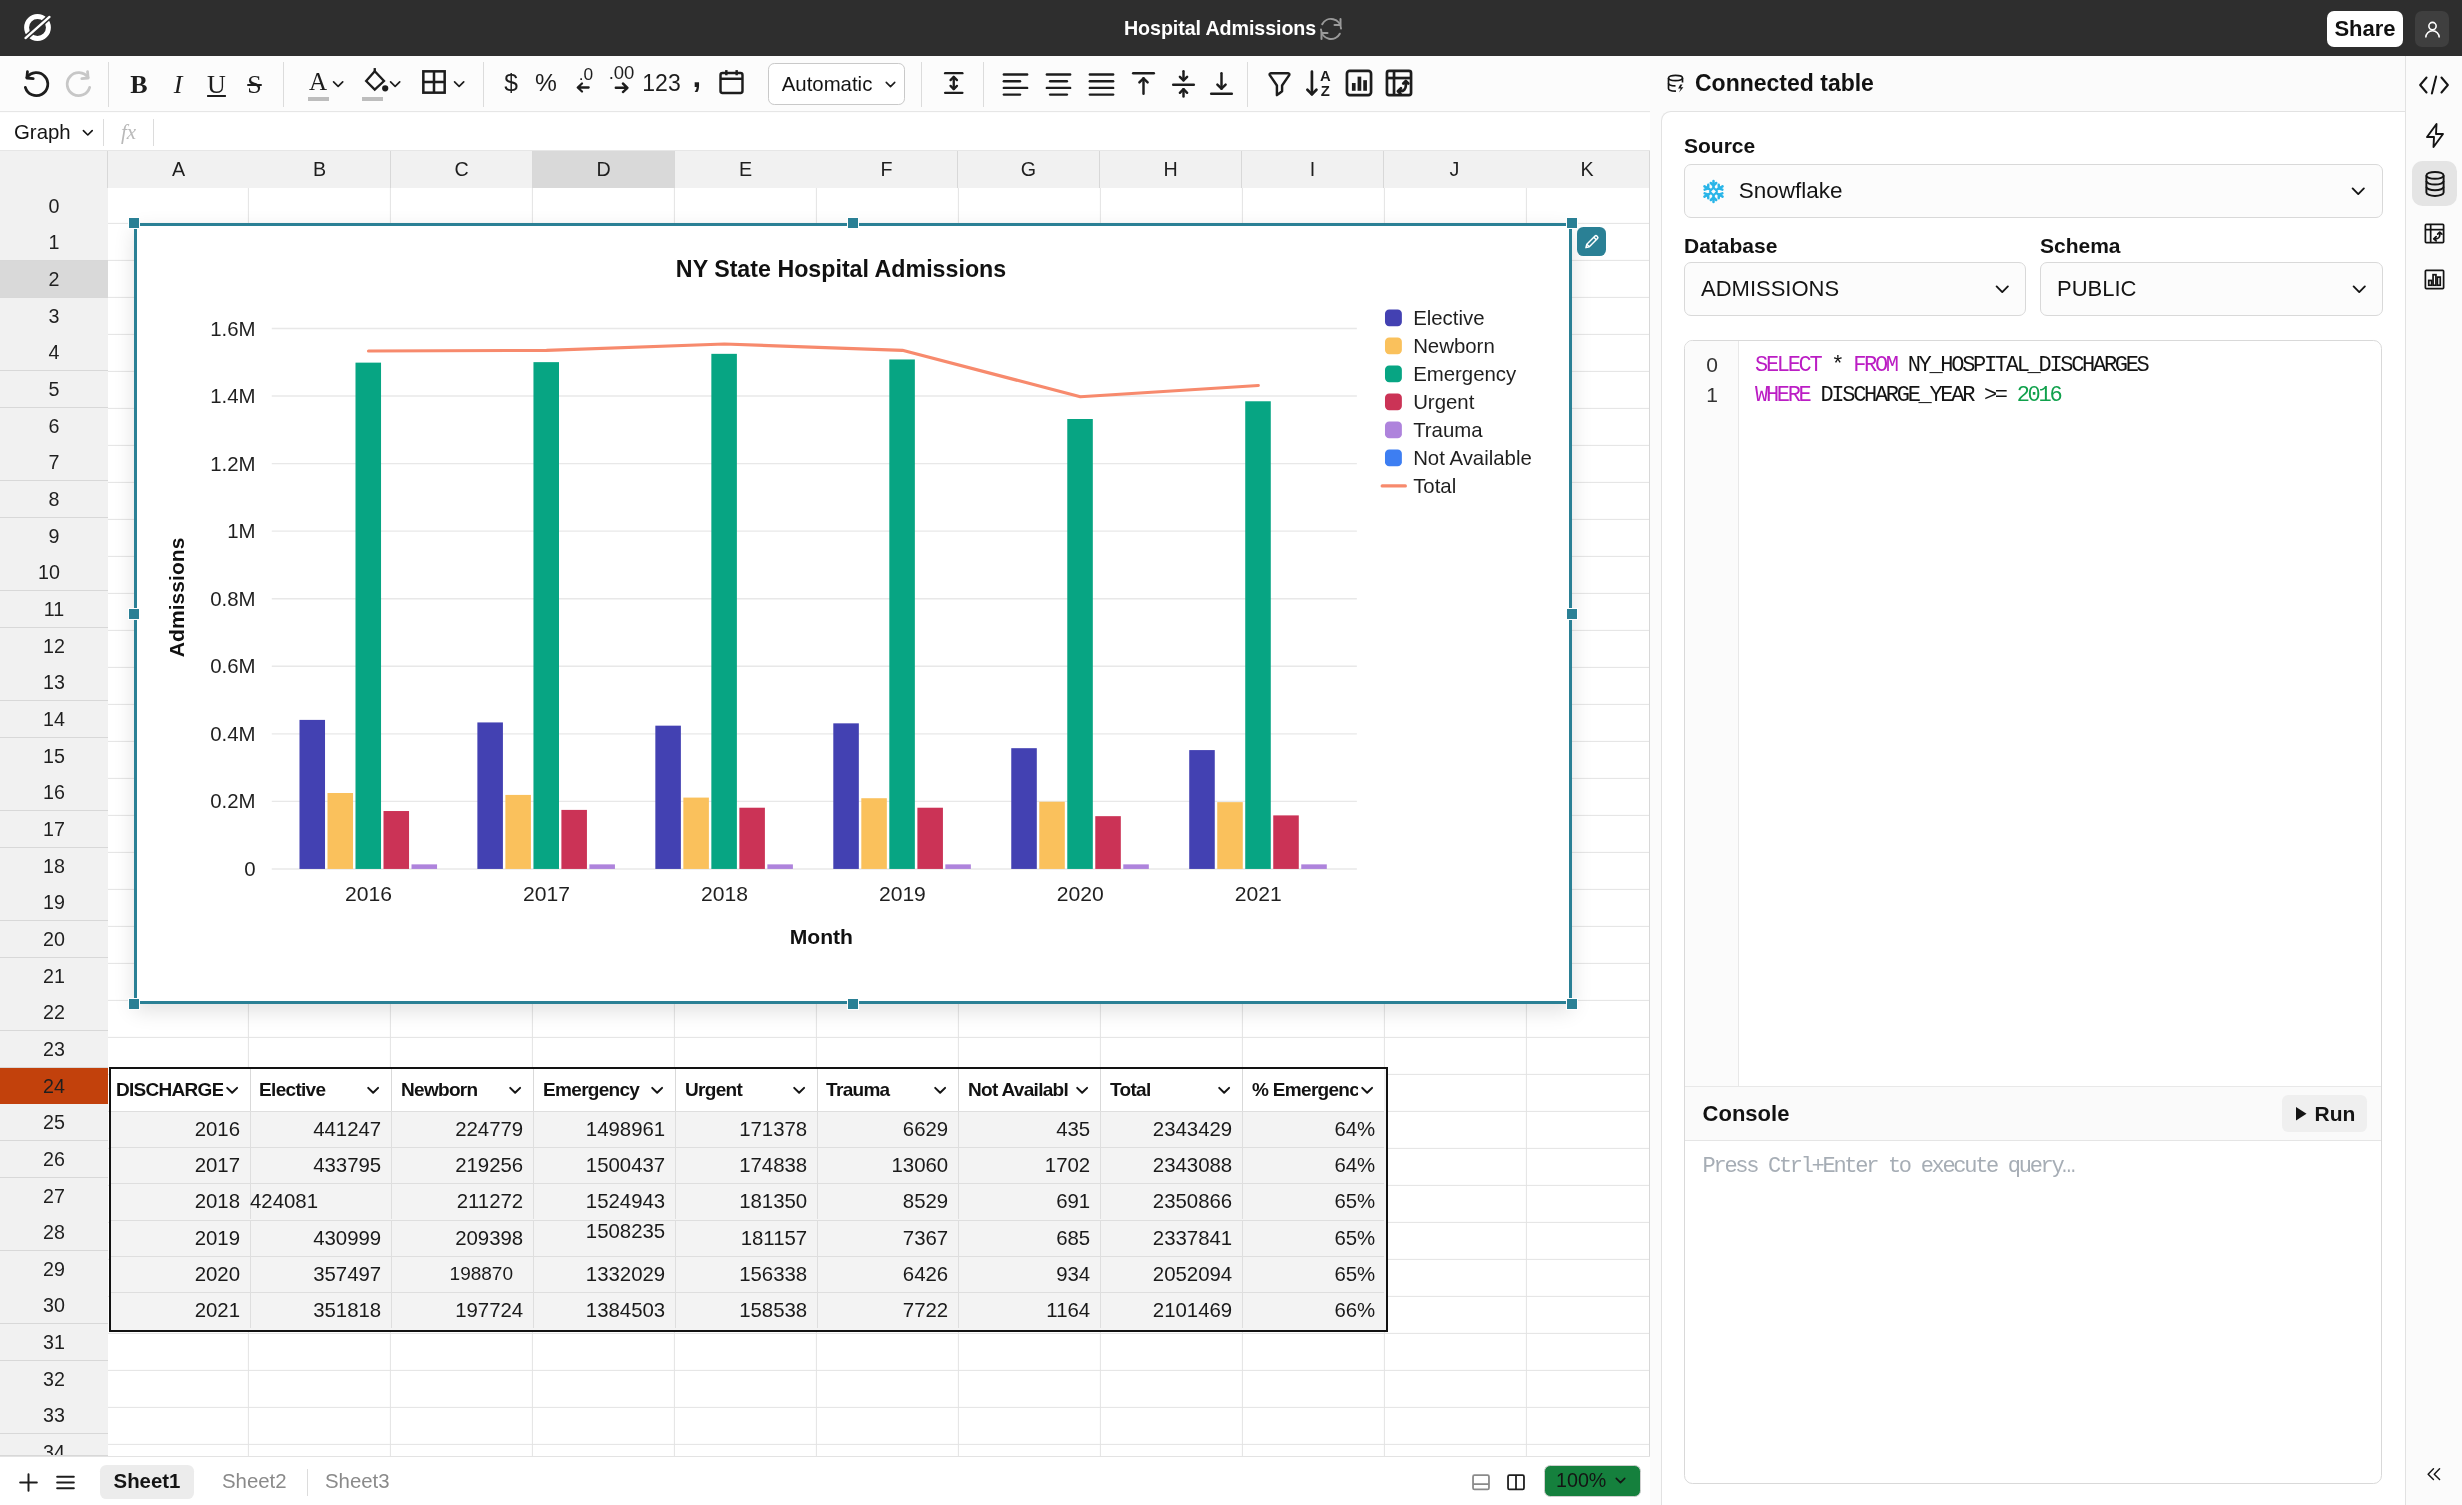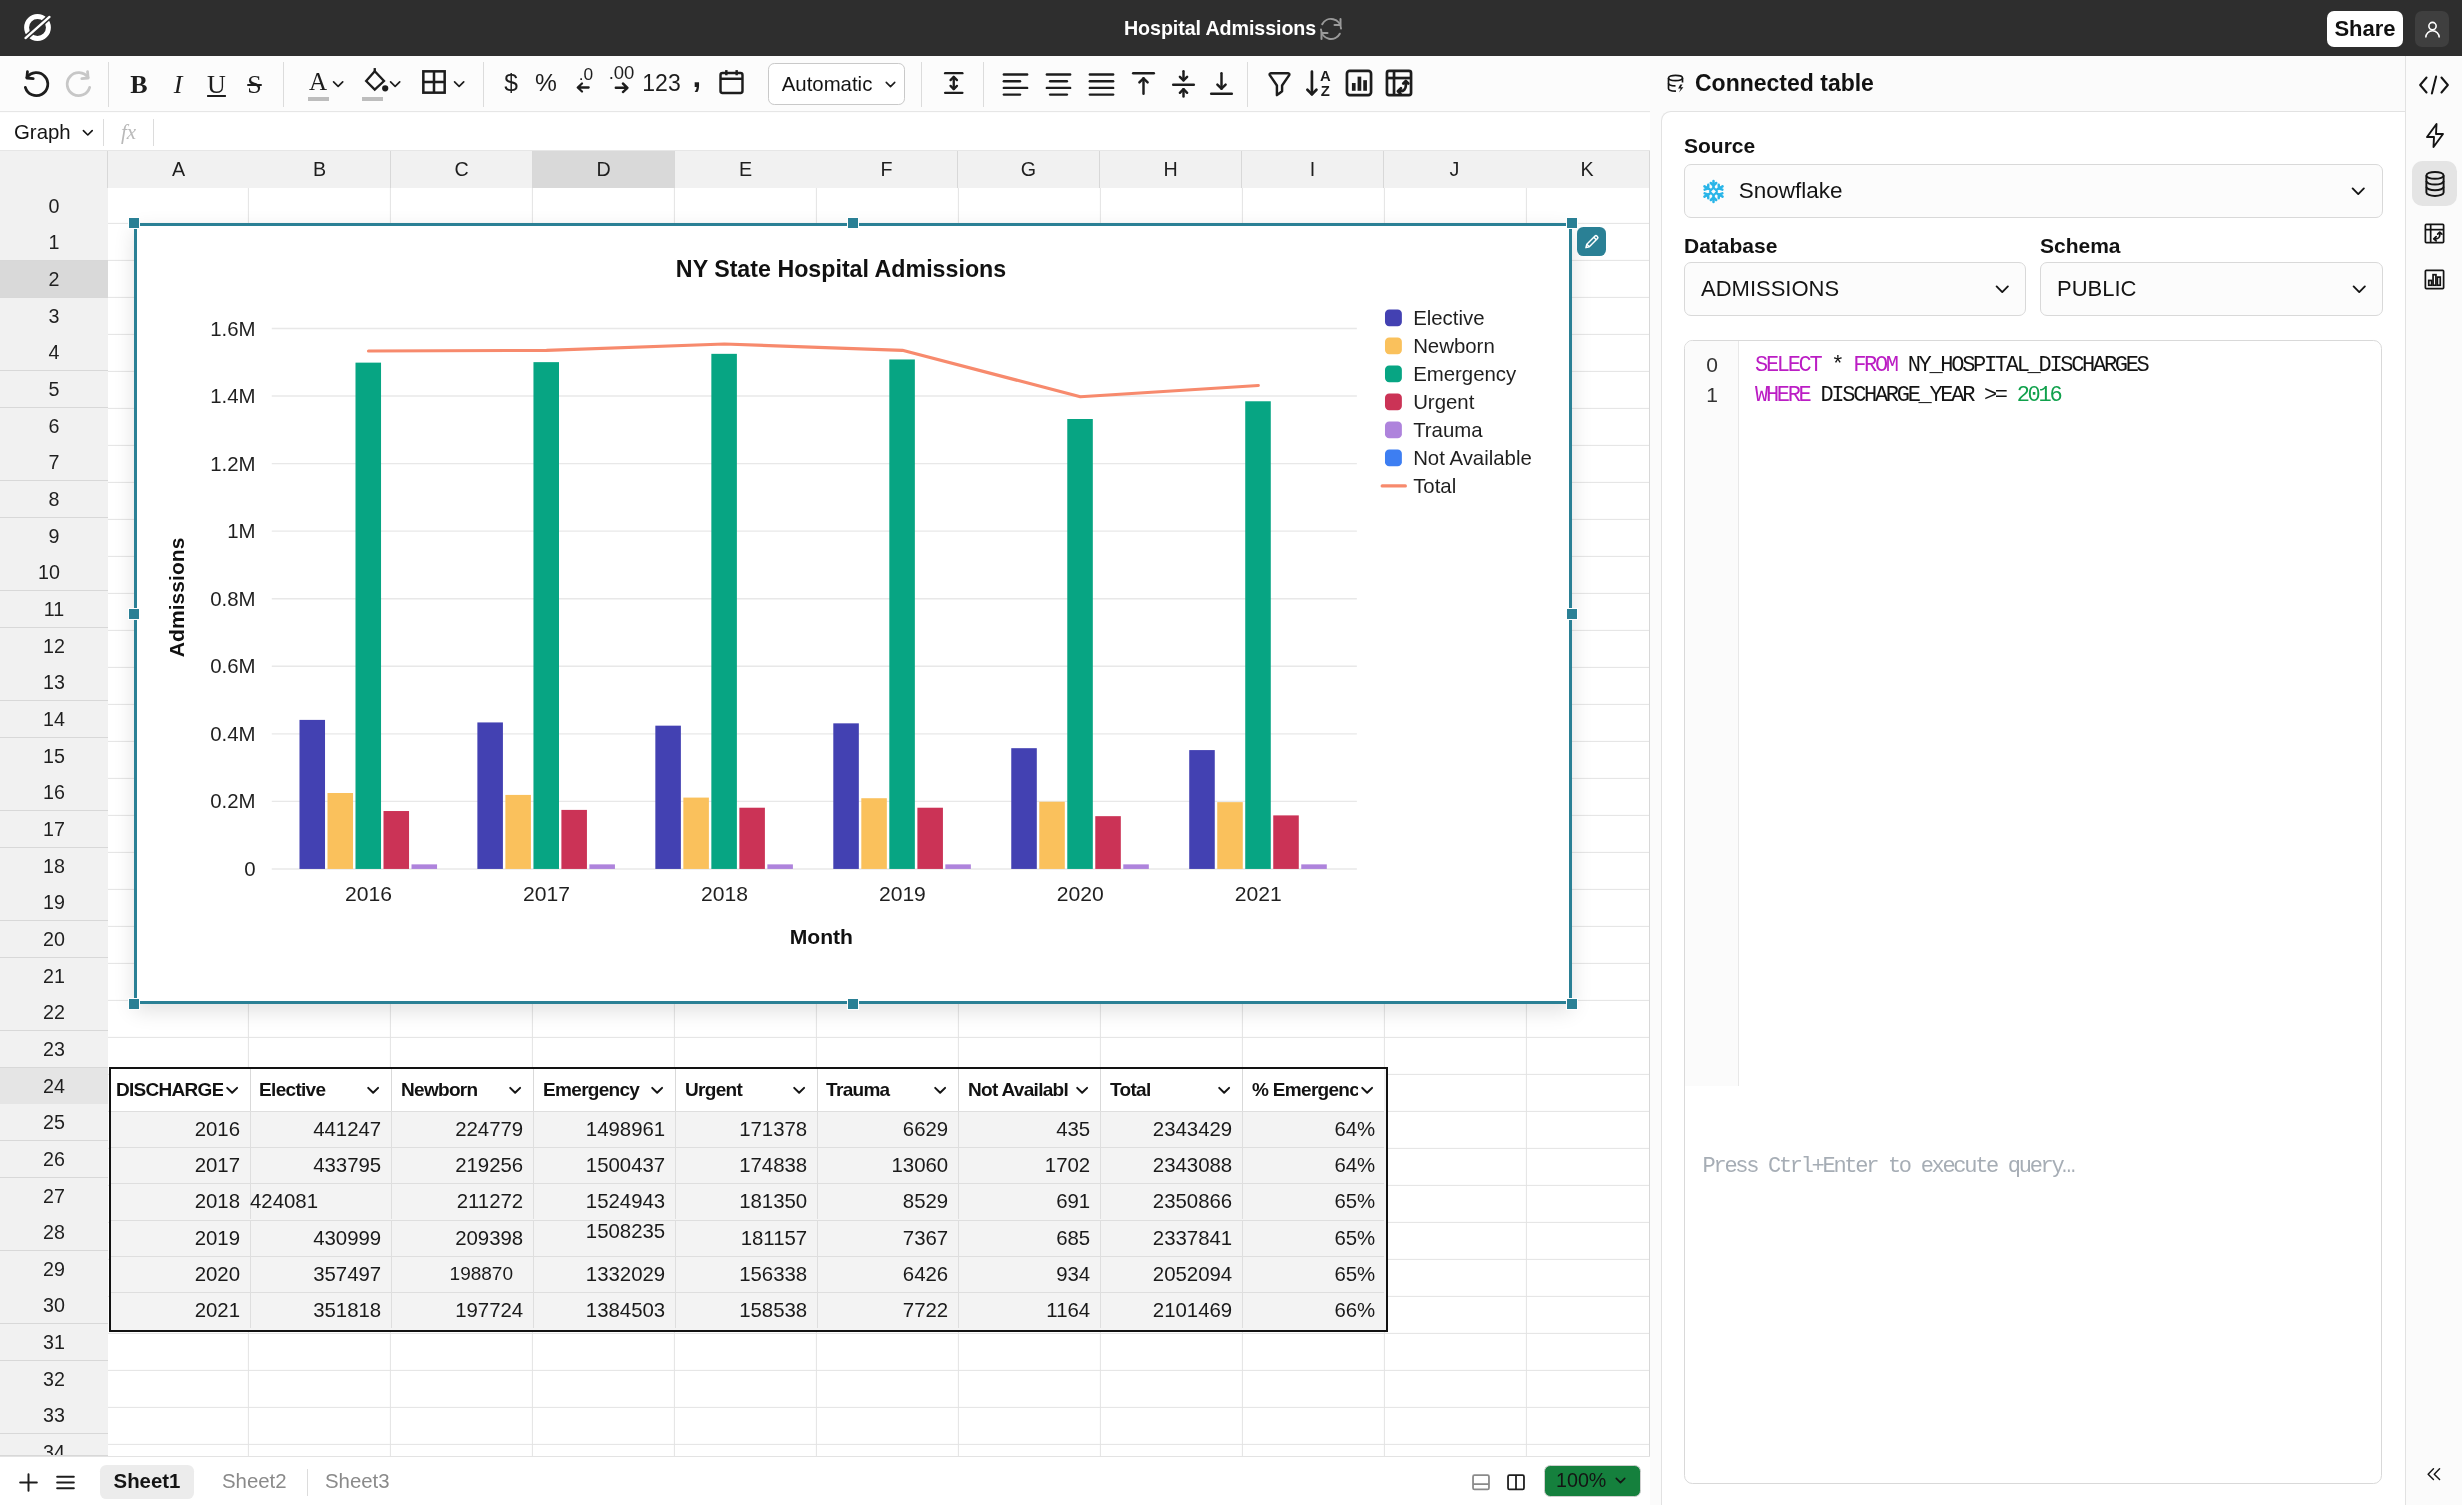--- a/index.html
+++ b/index.html
@@ -283,21 +283,21 @@
     </div>
     <div class="abs" style="left:0;top:958px;width:108px;height:37px;background:#f1f1f1;border-bottom:1.1px solid #d8d8d8;overflow:hidden;">
       <div style="width:108px;height:37px;display:flex;align-items:center;justify-content:center;font-size:19.7px;color:#1f1f1f;">21</div>
     </div>
     <div class="abs" style="left:0;top:994px;width:108px;height:37px;background:#f1f1f1;border-bottom:1.1px solid #d8d8d8;overflow:hidden;">
       <div style="width:108px;height:37px;display:flex;align-items:center;justify-content:center;font-size:19.7px;color:#1f1f1f;">22</div>
     </div>
     <div class="abs" style="left:0;top:1031px;width:108px;height:37px;background:#f1f1f1;border-bottom:1.1px solid #d8d8d8;overflow:hidden;">
       <div style="width:108px;height:37px;display:flex;align-items:center;justify-content:center;font-size:19.7px;color:#1f1f1f;">23</div>
     </div>
-    <div class="abs" style="left:0;top:1068px;width:108px;height:37px;background:#e5e5e5;border-bottom:1.1px solid #d8d8d8;overflow:hidden;">
+    <div class="abs" style="left:0;top:1068px;width:108px;height:37px;background:#c2410c;border-bottom:1.1px solid #d8d8d8;overflow:hidden;">
       <div style="width:108px;height:37px;display:flex;align-items:center;justify-content:center;font-size:19.7px;color:#1f1f1f;">24</div>
     </div>
     <div class="abs" style="left:0;top:1104px;width:108px;height:37px;background:#f1f1f1;border-bottom:1.1px solid #d8d8d8;overflow:hidden;">
       <div style="width:108px;height:37px;display:flex;align-items:center;justify-content:center;font-size:19.7px;color:#1f1f1f;">25</div>
     </div>
     <div class="abs" style="left:0;top:1141px;width:108px;height:37px;background:#f1f1f1;border-bottom:1.1px solid #d8d8d8;overflow:hidden;">
       <div style="width:108px;height:37px;display:flex;align-items:center;justify-content:center;font-size:19.7px;color:#1f1f1f;">26</div>
     </div>
     <div class="abs" style="left:0;top:1178px;width:108px;height:37px;background:#f1f1f1;border-bottom:1.1px solid #d8d8d8;overflow:hidden;">
       <div style="width:108px;height:37px;display:flex;align-items:center;justify-content:center;font-size:19.7px;color:#1f1f1f;">27</div>
@@ -741,20 +741,29 @@
         <path d="M6 9 l6 6 6-6" fill="none" stroke="#141414" stroke-width="2" stroke-linecap="round" stroke-linejoin="round"></path>
       </svg>
     </span>
 </div>
 <div class="abs" style="left:1684px;top:340px;width:698px;height:1144px;background:#fff;border:1.4px solid #d9d9d9;border-radius:8.4px;overflow:hidden;">
   <div class="abs" style="left:0;top:0;width:54px;height:745px;background:#fbfbfb;border-right:1.4px solid #e8e8e8;"></div>
   <div class="abs" style="left:0;top:12px;width:54px;text-align:center;font-size:21px;color:#333;font-family:'Liberation Sans',sans-serif;">0</div>
   <div class="abs" style="left:0;top:42px;width:54px;text-align:center;font-size:21px;color:#333;font-family:'Liberation Sans',sans-serif;">1</div>
   <div class="abs mono" style="left:70px;top:12px;font-size:22px;letter-spacing:-2.3px;white-space:pre;"><span style="color:#bb1dc4;">SELECT</span> <span style="color:#141414;">*</span> <span style="color:#bb1dc4;">FROM</span> <span style="color:#141414;">NY_HOSPITAL_DISCHARGES</span></div>
   <div class="abs mono" style="left:70px;top:42px;font-size:22px;letter-spacing:-2.3px;white-space:pre;"><span style="color:#bb1dc4;">WHERE</span> <span style="color:#141414;">DISCHARGE_YEAR &gt;= </span><span style="color:#10a14c;">2016</span></div>
+  <div class="abs" style="left:0;top:745px;width:696px;height:55px;background:#fafafa;border-top:1.4px solid #e8e8e8;border-bottom:1.4px solid #e5e5e5;display:flex;align-items:center;">
+    <span style="margin-left:17.6px;font-size:22px;font-weight:700;color:#121212;">Console</span>
+    <div style="margin-left:auto;margin-right:14px;width:85px;height:37px;background:#efefef;border-radius:6.3px;display:flex;align-items:center;justify-content:center;gap:7px;">
+      <svg width="14" height="15.5" viewBox="0 0 12 14">
+          <path d="M1.5 1 L11 7 L1.5 13 Z" fill="#141414"></path>
+        </svg>
+      <span style="font-size:21px;font-weight:700;color:#141414;">Run</span>
+    </div>
+  </div>
   <div class="abs mono" style="left:17.6px;top:813px;font-size:22px;letter-spacing:-2.3px;color:#a6adb5;">Press Ctrl+Enter to execute query…</div>
 </div>
 <div class="abs" style="left:2405px;top:56px;width:57px;height:1450px;background:#fbfbfb;border-left:1.4px solid #e2e2e2;"></div>
 <svg class="abs" style="left:2418px;top:73px;" width="32" height="24" viewBox="0 0 30 20" fill="none" stroke="#141414" stroke-width="1.9" stroke-linecap="round" stroke-linejoin="round">
     <path d="M8 3 L2 10 l6 7"></path>
     <path d="M22 3 l6 7 -6 7"></path>
     <path d="M17 2 L13 18"></path>
   </svg>
 <svg class="abs" style="left:2423px;top:122px;" width="24" height="27" viewBox="0 0 24 26" fill="none" stroke="#141414" stroke-width="1.9" stroke-linejoin="round">
     <path d="M13.5 1.5 L4 14.5 h7 L10.5 24.5 L20 11.5 h-7 Z"></path>

